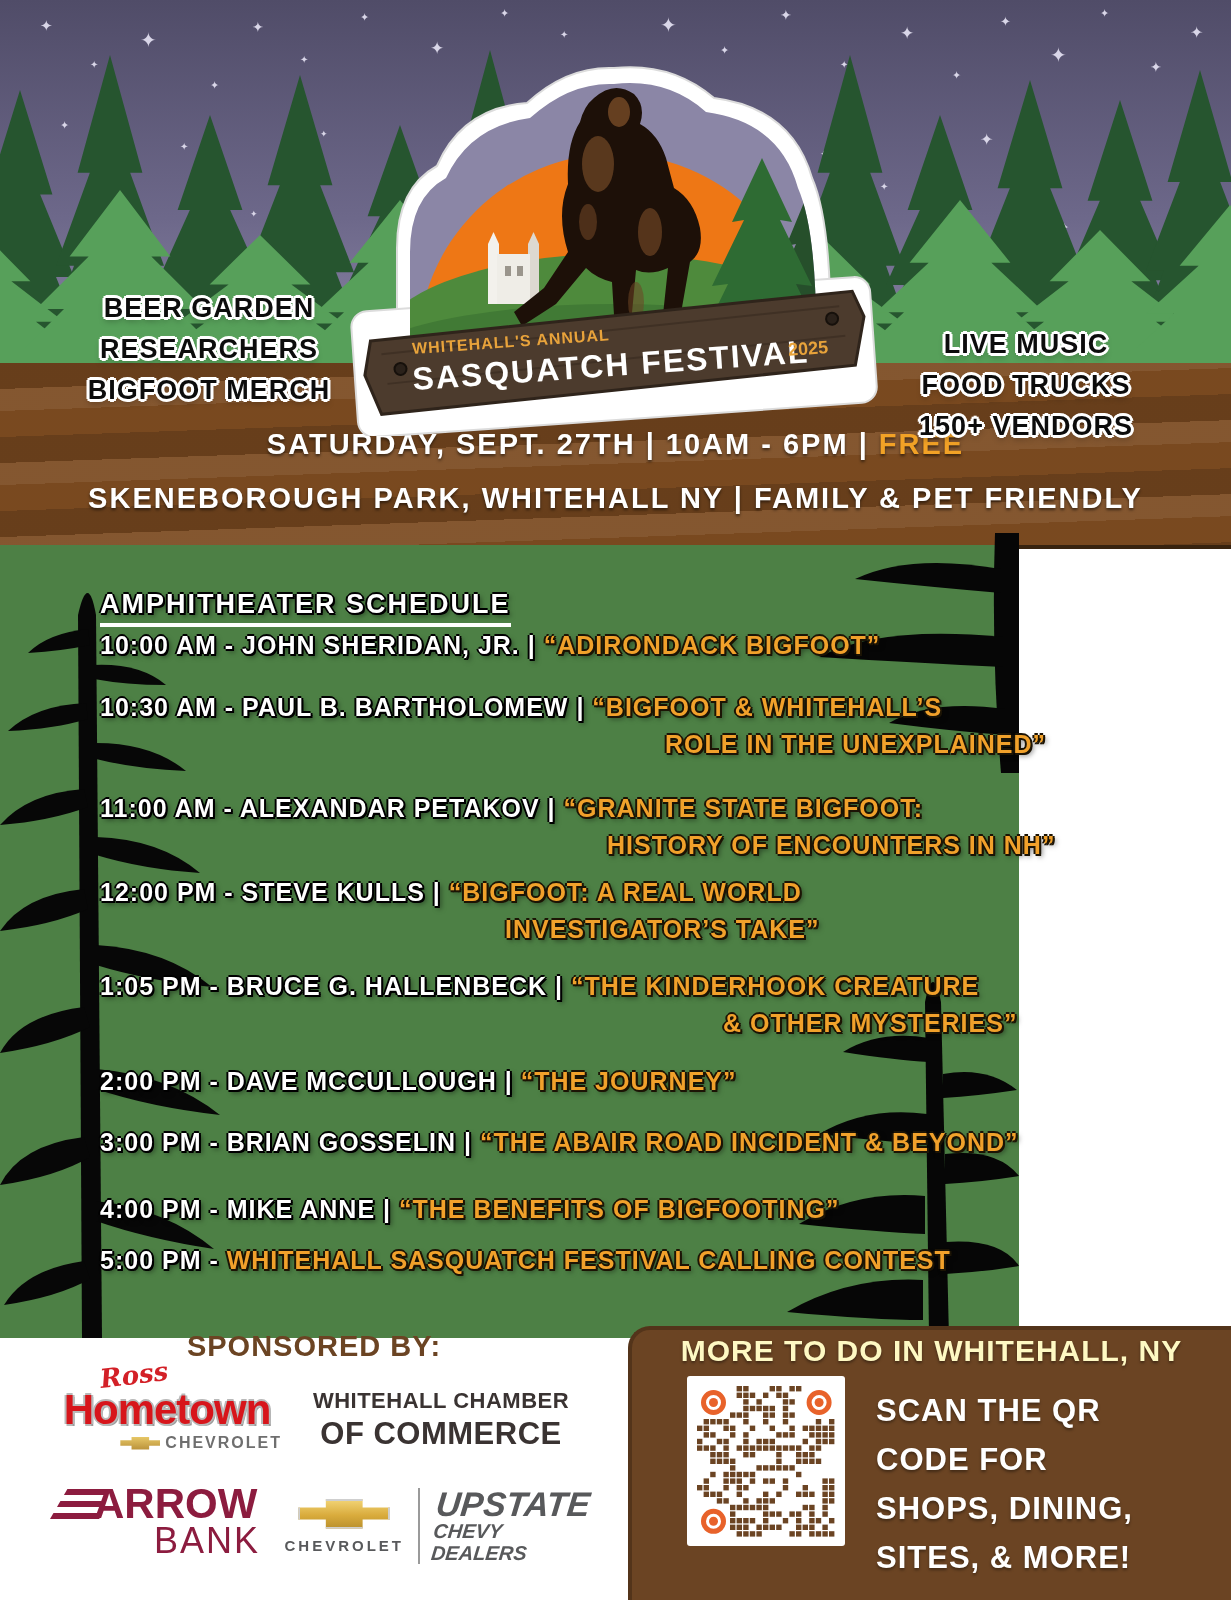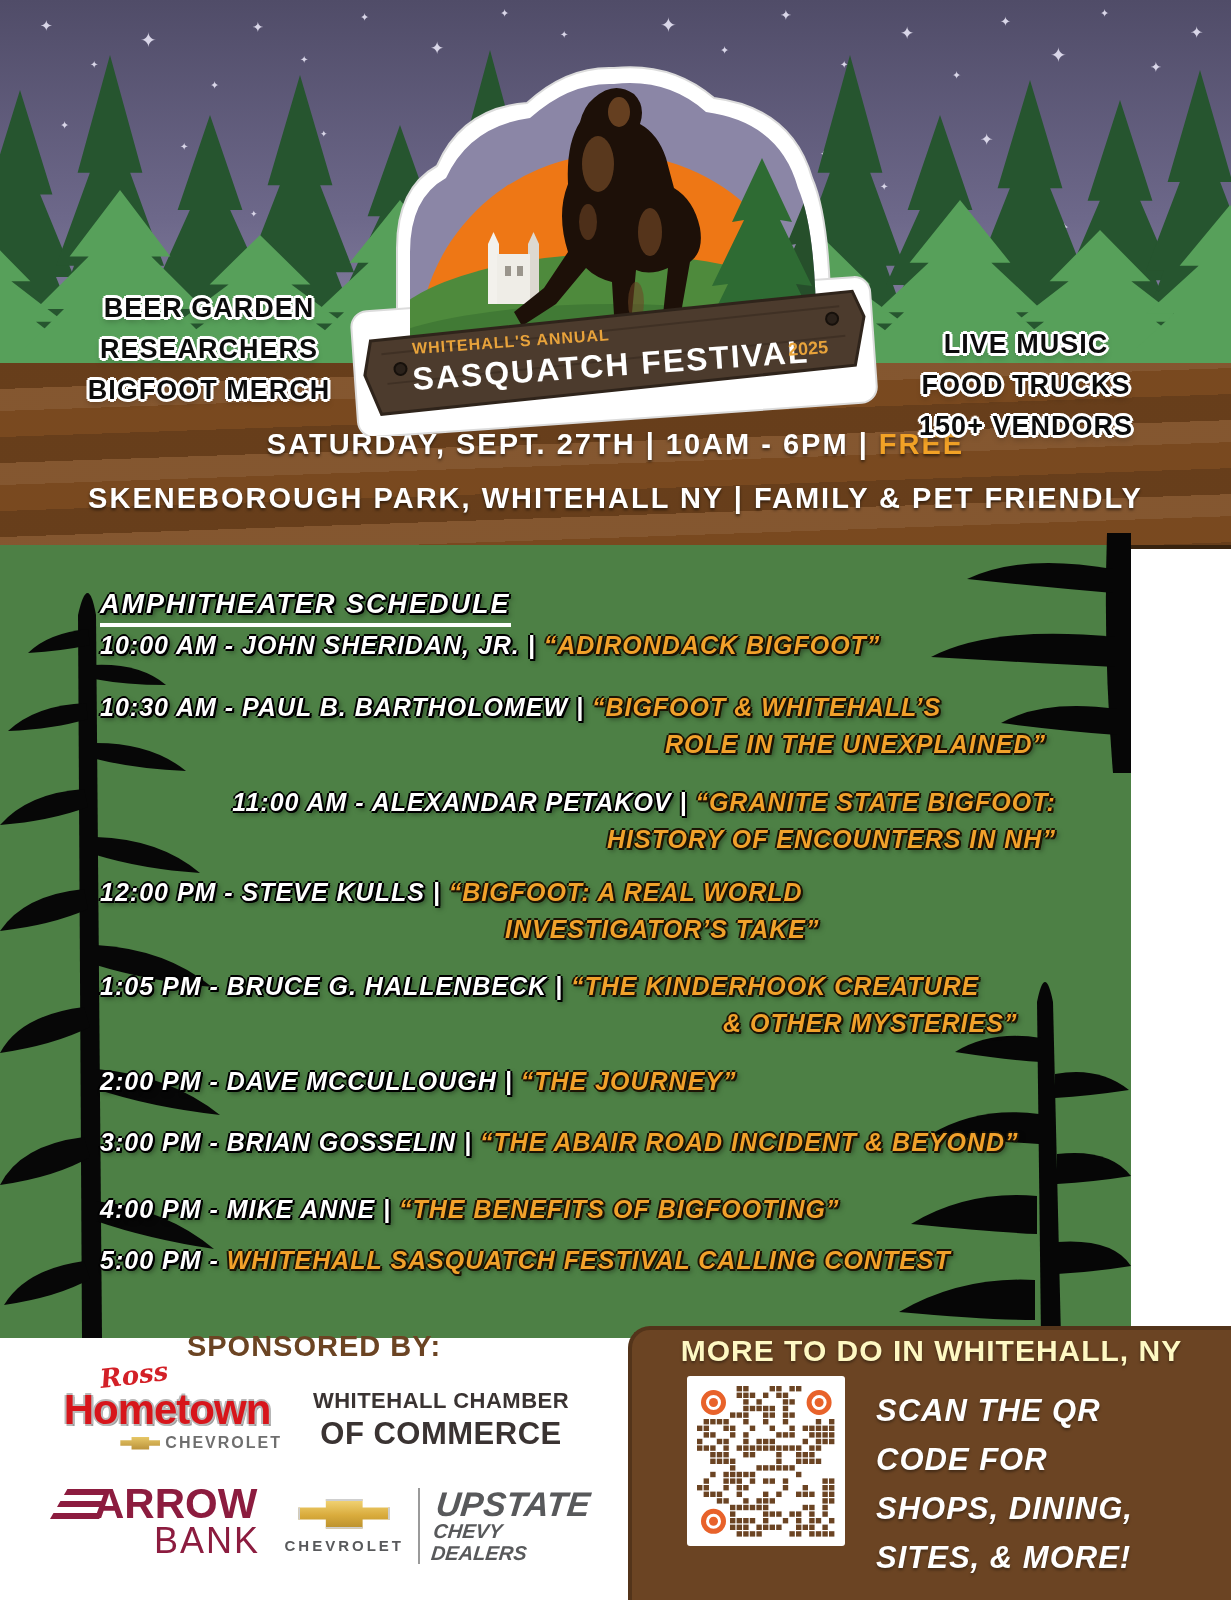--- a/index.html
+++ b/index.html
@@ -27,33 +27,33 @@
   .sidetext{position:absolute;top:288px;width:300px;text-align:center;color:#0c0c0c;
         font-weight:900;font-size:27px;letter-spacing:1px;line-height:41px;white-space:nowrap;
         text-shadow:-3px 0 0 #fff,3px 0 0 #fff,0 -3px 0 #fff,0 3px 0 #fff,
                     -2px -2px 0 #fff,2px -2px 0 #fff,-2px 2px 0 #fff,2px 2px 0 #fff,0 4px 6px rgba(0,0,0,.35);}
   .side-left{left:59px;}
   .side-right{left:876px;margin-top:36px;}
   
   .logo{position:absolute;left:342px;top:38px;width:546px;height:398px;}
   .logo svg{display:block;}
   
-  .green{position:absolute;left:0;top:545px;width:1131px;height:793px;background:#4d8045;font-style:italic;}
+  .green{position:absolute;left:0;top:545px;width:1019px;height:793px;background:#4d8045;}
   .sil{position:absolute;}
   .sched-head{position:absolute;left:100px;top:44px;color:#fff;font-weight:900;font-size:27px;
         letter-spacing:2px;border-bottom:4px solid #fff;padding-bottom:3px;white-space:nowrap;
         text-shadow:-2px 0 0 #000,2px 0 0 #000,0 -2px 0 #000,0 2px 0 #000,2px 2px 0 #000,3px 3px 5px rgba(0,0,0,.5);}
   .sched-item{position:absolute;left:100px;white-space:nowrap;font-weight:900;font-size:25px;
         letter-spacing:1px;line-height:30px;}
   .sched-item .lead{color:#ffffff;
         text-shadow:-2px 0 0 #000,2px 0 0 #000,0 -2px 0 #000,0 2px 0 #000,2px 2px 0 #000,3px 3px 5px rgba(0,0,0,.5);}
   .sched-item .ttl{color:#f1a12b;
         text-shadow:-2px 0 0 #1c1405,2px 0 0 #1c1405,0 -2px 0 #1c1405,0 2px 0 #1c1405,2px 2px 0 #1c1405,3px 3px 5px rgba(0,0,0,.5);}
   .sched-item .line2{display:block;margin-top:7px;}
-  .si-0{top:85px;}  .si-1{top:147px;} .si-2{top:242px;text-align:right;} .si-3{top:332px;}
+  .si-0{top:85px;}  .si-1{top:147px;} .si-2{top:248px;} .si-3{top:332px;}
   .si-4{top:426px;} .si-5{top:521px;} .si-6{top:582px;} .si-7{top:649px;} .si-8{top:700px;}
   .si-1 .line2{margin-left:565px;} .si-2 .line2{margin-left:507px;}
   .si-3 .line2{margin-left:405px;} .si-4 .line2{margin-left:623px;}
   
   .bottom-left{position:absolute;left:0;top:1338px;width:504px;height:262px;background:#fff;}
   .sponsored{position:absolute;left:0;top:-8px;width:628px;text-align:center;color:#6b4423;
         font-weight:900;font-size:29px;letter-spacing:1px;}
   
   .hometown{position:absolute;left:52px;top:36px;width:230px;text-align:center;}
   .ht-ross{position:absolute;left:48px;top:-14px;font-family:"DejaVu Serif",serif;font-style:italic;
@@ -88,21 +88,21 @@
   .upstate{color:#58595b;font-style:italic;transform:skewX(-6deg);}
   .up-1{font-weight:900;font-size:34px;line-height:32px;}
   .up-2{font-weight:900;font-size:20px;line-height:22px;}
   
   .panel{position:absolute;left:628px;top:1326px;width:603px;height:274px;background:#6b4423;
         border:4px solid #53341a;border-right:none;border-bottom:none;border-radius:22px 0 0 0;box-sizing:border-box;}
   .panel-head{position:absolute;left:0;top:4px;width:100%;text-align:center;color:#fef9c3;font-weight:900;
         font-size:30px;letter-spacing:1px;white-space:nowrap;text-shadow:0 2px 3px rgba(0,0,0,.4);}
   .qr{position:absolute;left:55px;top:46px;width:158px;height:170px;background:#fff;border-radius:3px;}
   .scan{position:absolute;left:244px;top:56px;color:#fff;font-weight:900;font-size:31px;
-        letter-spacing:1px;line-height:49px;white-space:nowrap;text-shadow:0 2px 3px rgba(0,0,0,.4);font-style:italic;}
+        letter-spacing:1px;line-height:49px;white-space:nowrap;text-shadow:0 2px 3px rgba(0,0,0,.4);}
 </style>
 </head>
 <body>
 
 <div class="poster">
 
   <div class="sky">
     <div class="stars">
         <span class="star" style="left: 40px; top: 18px; font-size: 15px;">✦</span>
         <span class="star" style="left: 90px; top: 60px; font-size: 10px;">✦</span>

